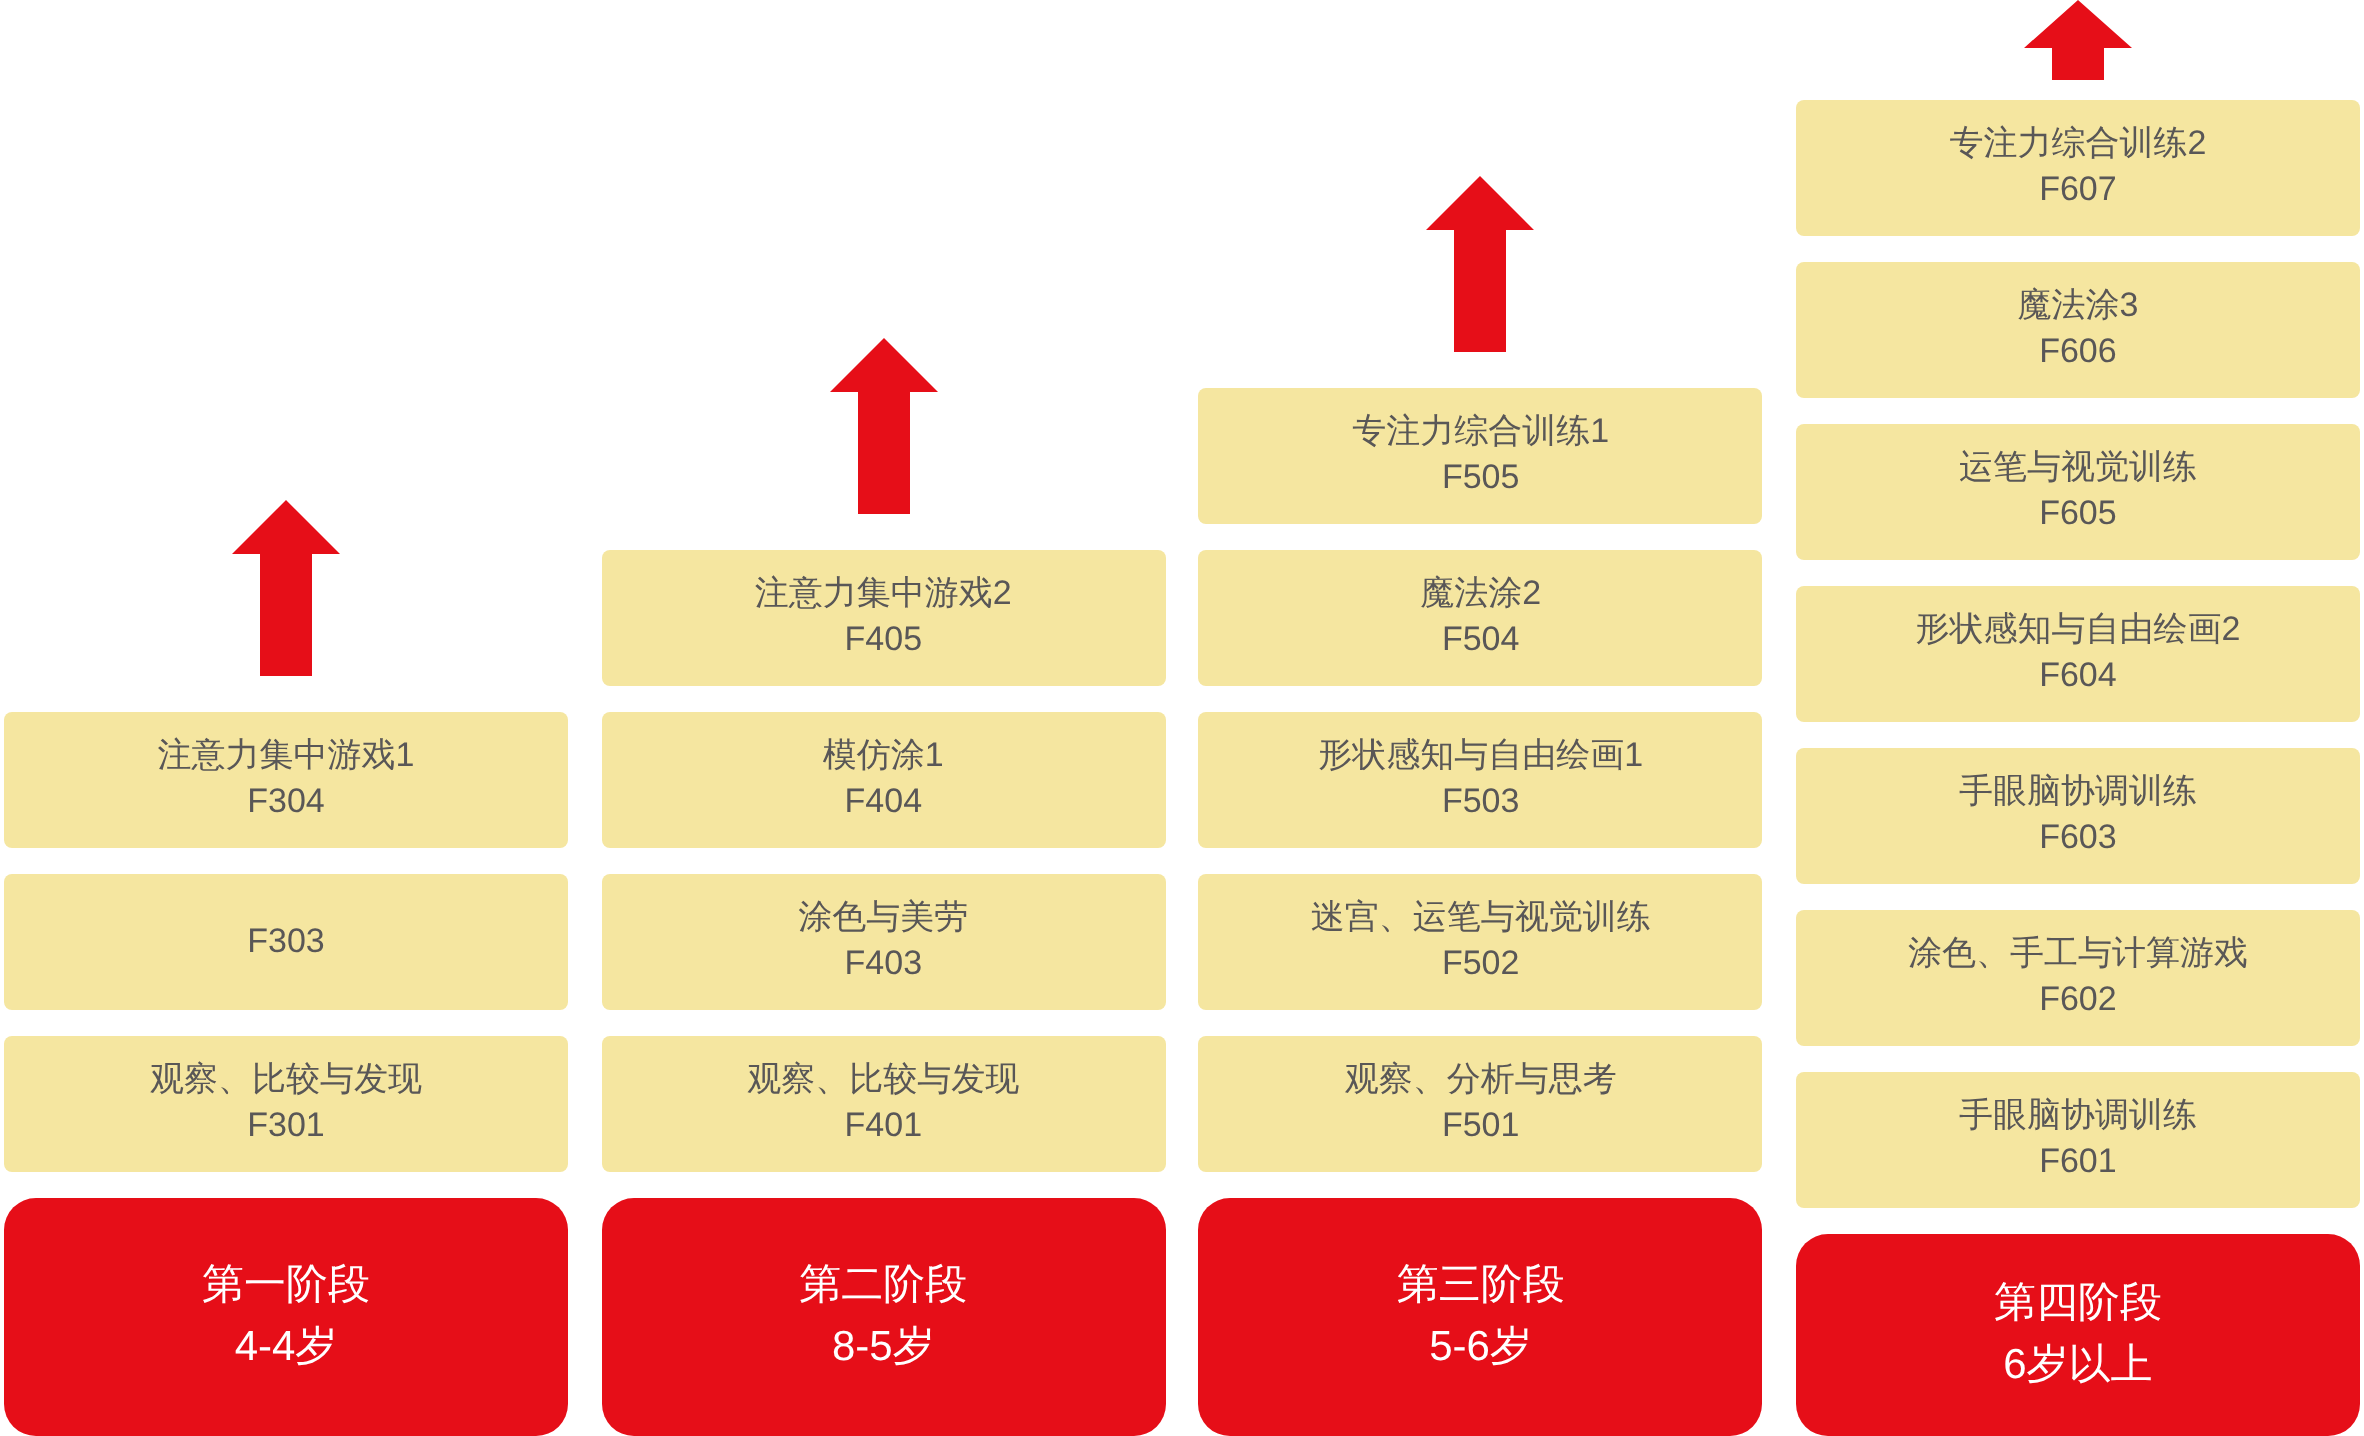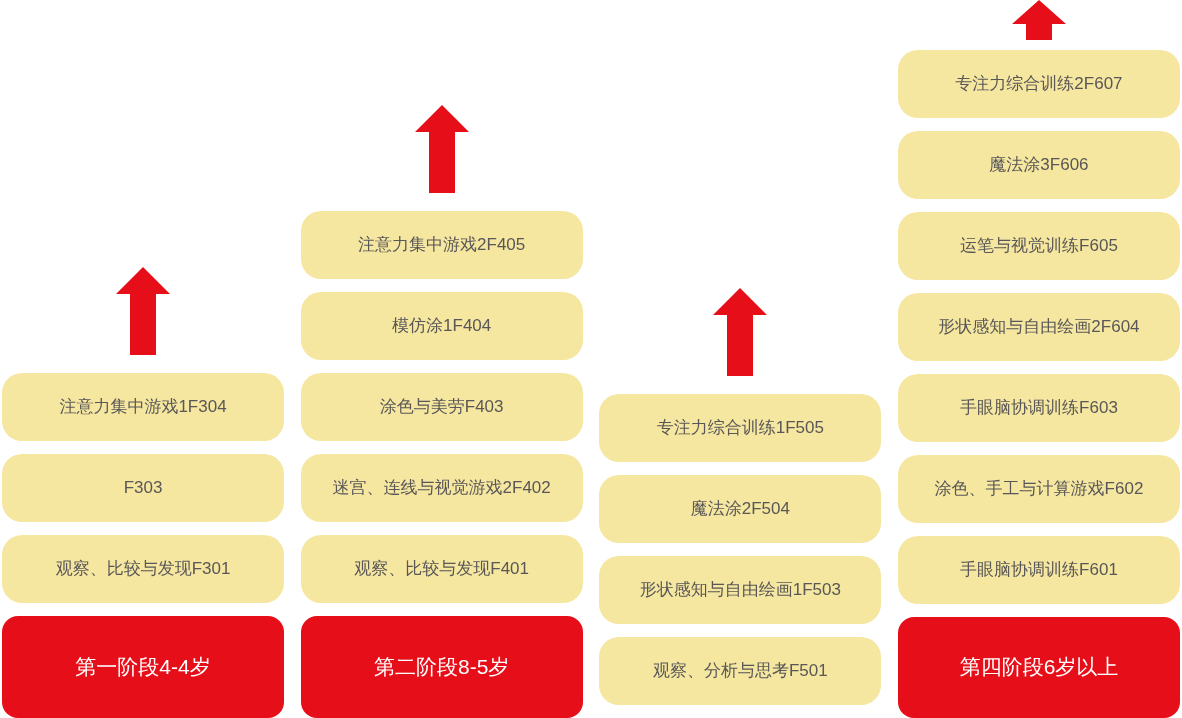--- a/index.html
+++ b/index.html
@@ -36,42 +36,43 @@
   }
   .arrow-wrap svg {
     display: block;
   }
   .arrow-wrap svg polygon {
     fill: var(--arrow-color, #e60e18);
   }
   .course {
     height: 68px;
     margin-bottom: 13px;
-    border-radius: 20px;
+    border-radius: 4px;
     background: var(--course-bg, #f5e6a0);
     color: var(--course-text, #595757);
     display: flex;
+    flex-direction: column;
     justify-content: center;
     align-items: center;
     text-align: center;
     font-size: 17px;
     line-height: 1.35;
   }
   .course .course-name,
   .course .course-code {
     display: block;
     white-space: nowrap;
   }
   .stage {
-    height: 102px;
+    height: 119px;
     border-radius: 16px;
     background: var(--stage-bg, #e60e18);
     color: var(--stage-text, #ffffff);
     display: flex;
-    flex-direction: row;
+    flex-direction: column;
     justify-content: center;
     align-items: center;
     text-align: center;
     font-size: 21px;
     line-height: 1.45;
   }
 </style>
 </head>
 <body>
 
@@ -119,24 +120,20 @@
   <div class="course">
     <span class="course-name">模仿涂1</span>
     <span class="course-code">F404</span>
   </div>
 
   <div class="course">
     <span class="course-name">涂色与美劳</span>
     <span class="course-code">F403</span>
   </div>
 
-  <div class="course">
-    <span class="course-name">迷宫、连线与视觉游戏2</span>
-    <span class="course-code">F402</span>
-  </div>
 
   <div class="course">
     <span class="course-name">观察、比较与发现</span>
     <span class="course-code">F401</span>
   </div>
 </div>
     <div class="stage">
       <span class="stage-title">第二阶段</span>
       <span class="stage-age">8-5岁</span>
     </div>
@@ -157,26 +154,34 @@
   <div class="course">
     <span class="course-name">魔法涂2</span>
     <span class="course-code">F504</span>
   </div>
 
   <div class="course">
     <span class="course-name">形状感知与自由绘画1</span>
     <span class="course-code">F503</span>
   </div>
 
+  <div class="course">
+    <span class="course-name">迷宫、运笔与视觉训练</span>
+    <span class="course-code">F502</span>
+  </div>
 
   <div class="course">
     <span class="course-name">观察、分析与思考</span>
     <span class="course-code">F501</span>
   </div>
 </div>
+    <div class="stage">
+      <span class="stage-title">第三阶段</span>
+      <span class="stage-age">5-6岁</span>
+    </div>
   </div>
 
   <div class="column">
     <div class="arrow-wrap compact">
         <svg width="56" height="40" viewBox="0 0 56 40">
           <polygon points="28,0 55,24 41,24 41,40 15,40 15,24 1,24"></polygon>
         </svg>
       </div>
     <div class="courses">
   <div class="course">

